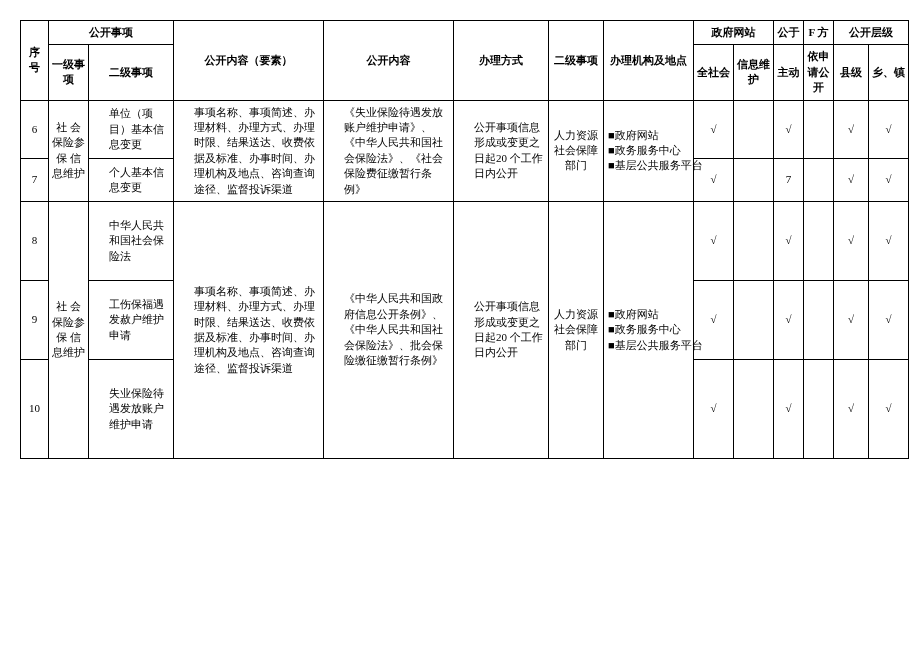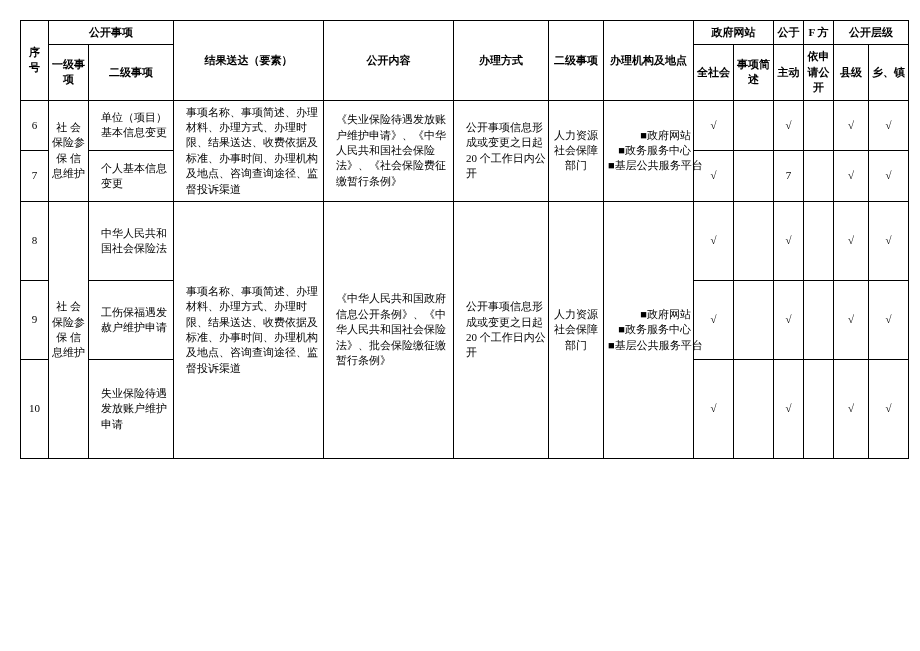--- a/index.html
+++ b/index.html
@@ -34,24 +34,24 @@
     .col-basis { width: 130px; }
     .col-time { width: 95px; }
     .col-subject { width: 55px; }
     .col-channel { width: 90px; }
     .col-all { width: 40px; }
     .col-spec { width: 40px; }
     .col-active { width: 30px; }
     .col-apply { width: 30px; }
     .col-county { width: 35px; }
     .col-town { width: 40px; }
-    .left-align { text-align: left; padding-left: 12px; }
+    .left-align { text-align: left; padding-left: 20px; }
     .channel-item {
       display: block;
-      text-align: right;
+      text-align: left;
       padding-left: 2px;
       white-space: nowrap;
     }
   </style>
 </head>
 <body>
 
 <table>
   <colgroup>
     <col class="col-seq">
@@ -66,35 +66,35 @@
       <col class="col-spec">
     <col class="col-active">
       <col class="col-apply">
     <col class="col-county">
       <col class="col-town">
   </colgroup>
   <thead>
     <tr>
       <th rowspan="2">序 号</th>
       <th colspan="2">公开事项</th>
-      <th rowspan="2">结果送达（要素）</th>
+      <th rowspan="2">公开内容（要素）</th>
       <th rowspan="2">公开内容</th>
       <th rowspan="2">办理方式</th>
       <th rowspan="2">二级事项</th>
       <th rowspan="2">办理机构及地点</th>
       <th colspan="2">政府网站</th>
       <th>公于</th>
       <th>F 方</th>
       <th colspan="2">公开层级</th>
     </tr>
     <tr>
       <th>一级事项</th>
       <th>二级事项</th>
       <th>全社会</th>
-      <th>事项简述</th>
+      <th>信息维护</th>
       <th>主动</th>
       <th>依申请公开</th>
       <th>县级</th>
       <th>乡、镇</th>
     </tr>
   </thead>
   <tbody>
 
     <tr>
       <td>6</td>

